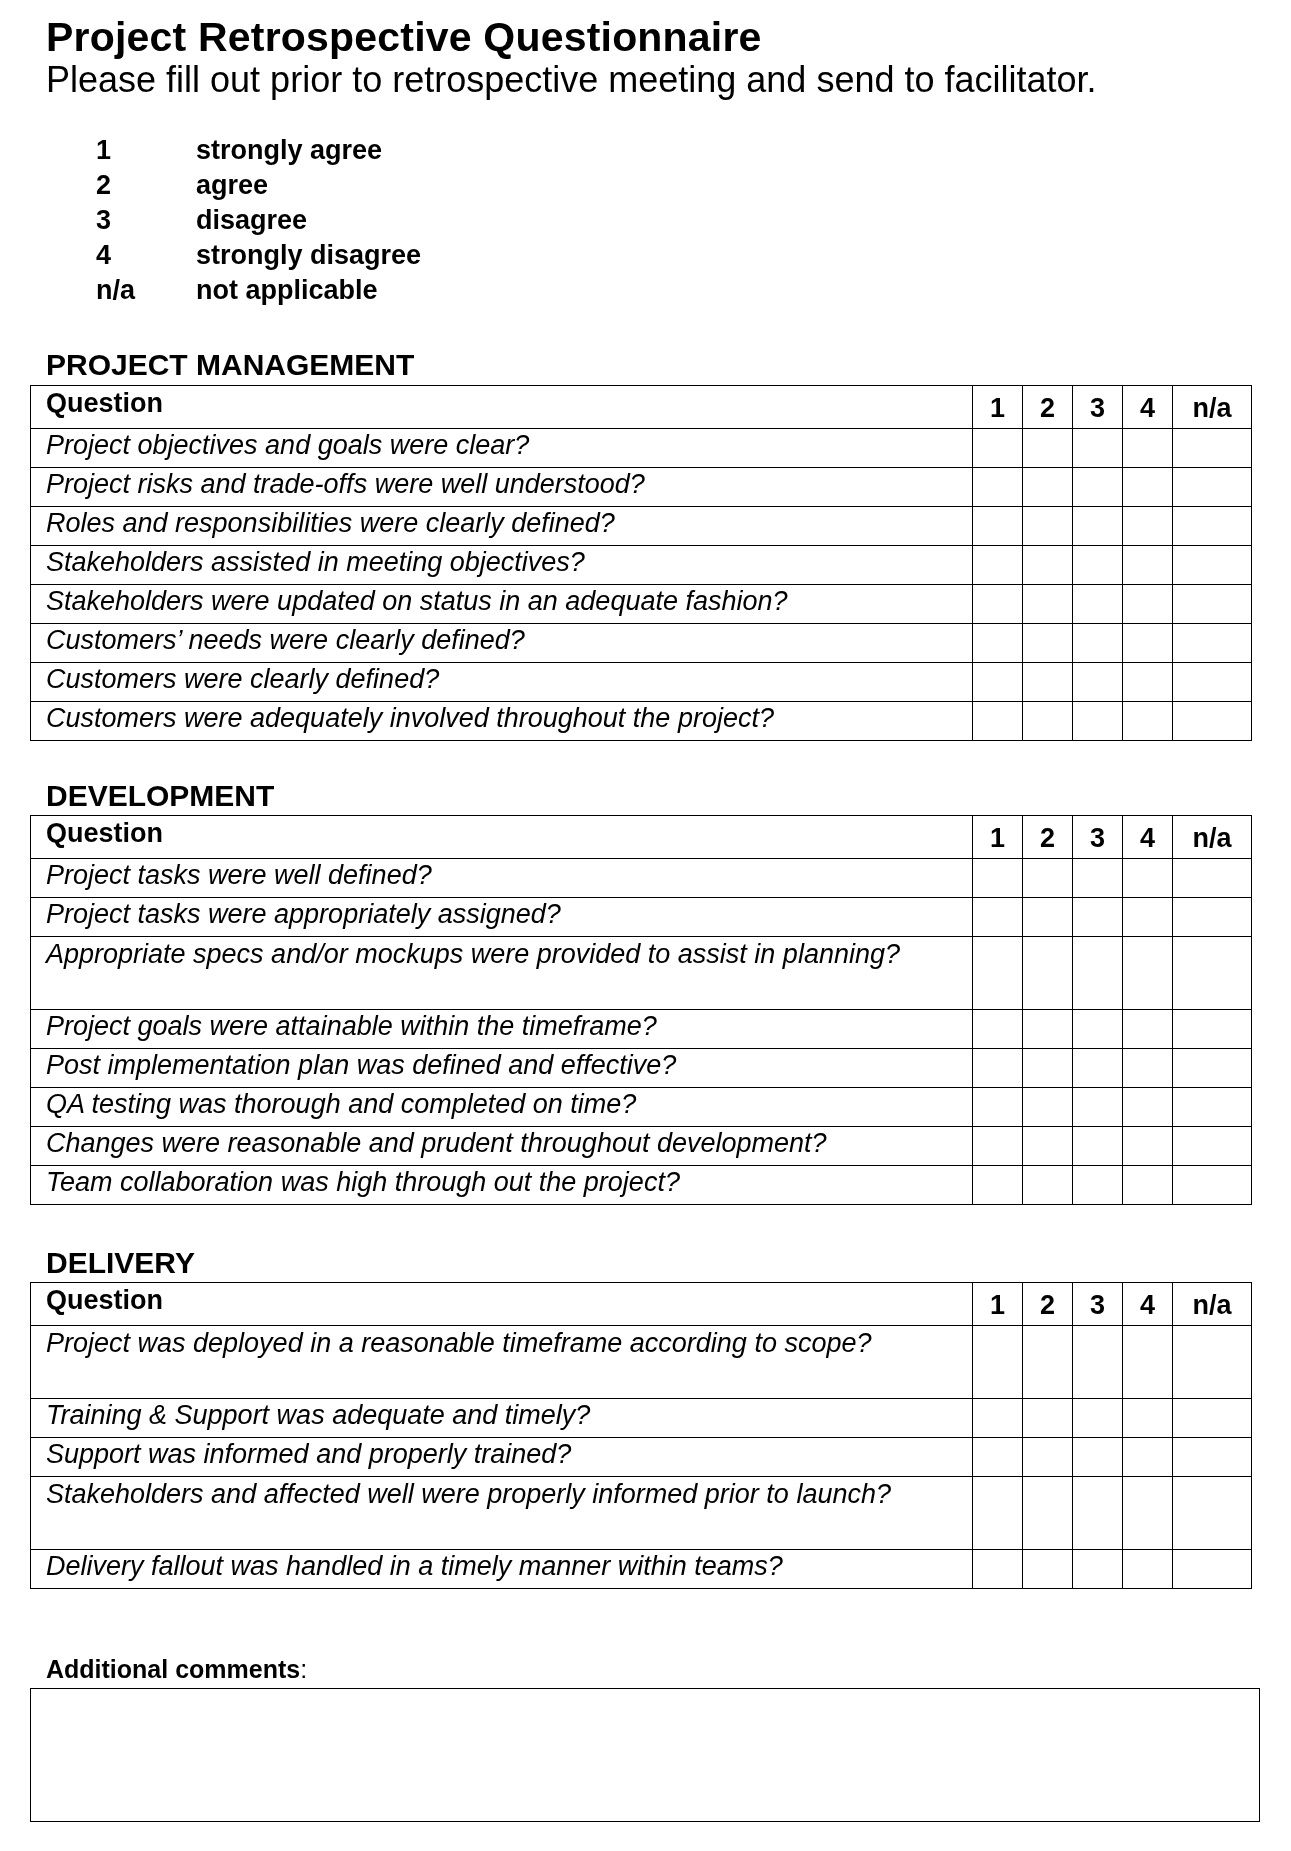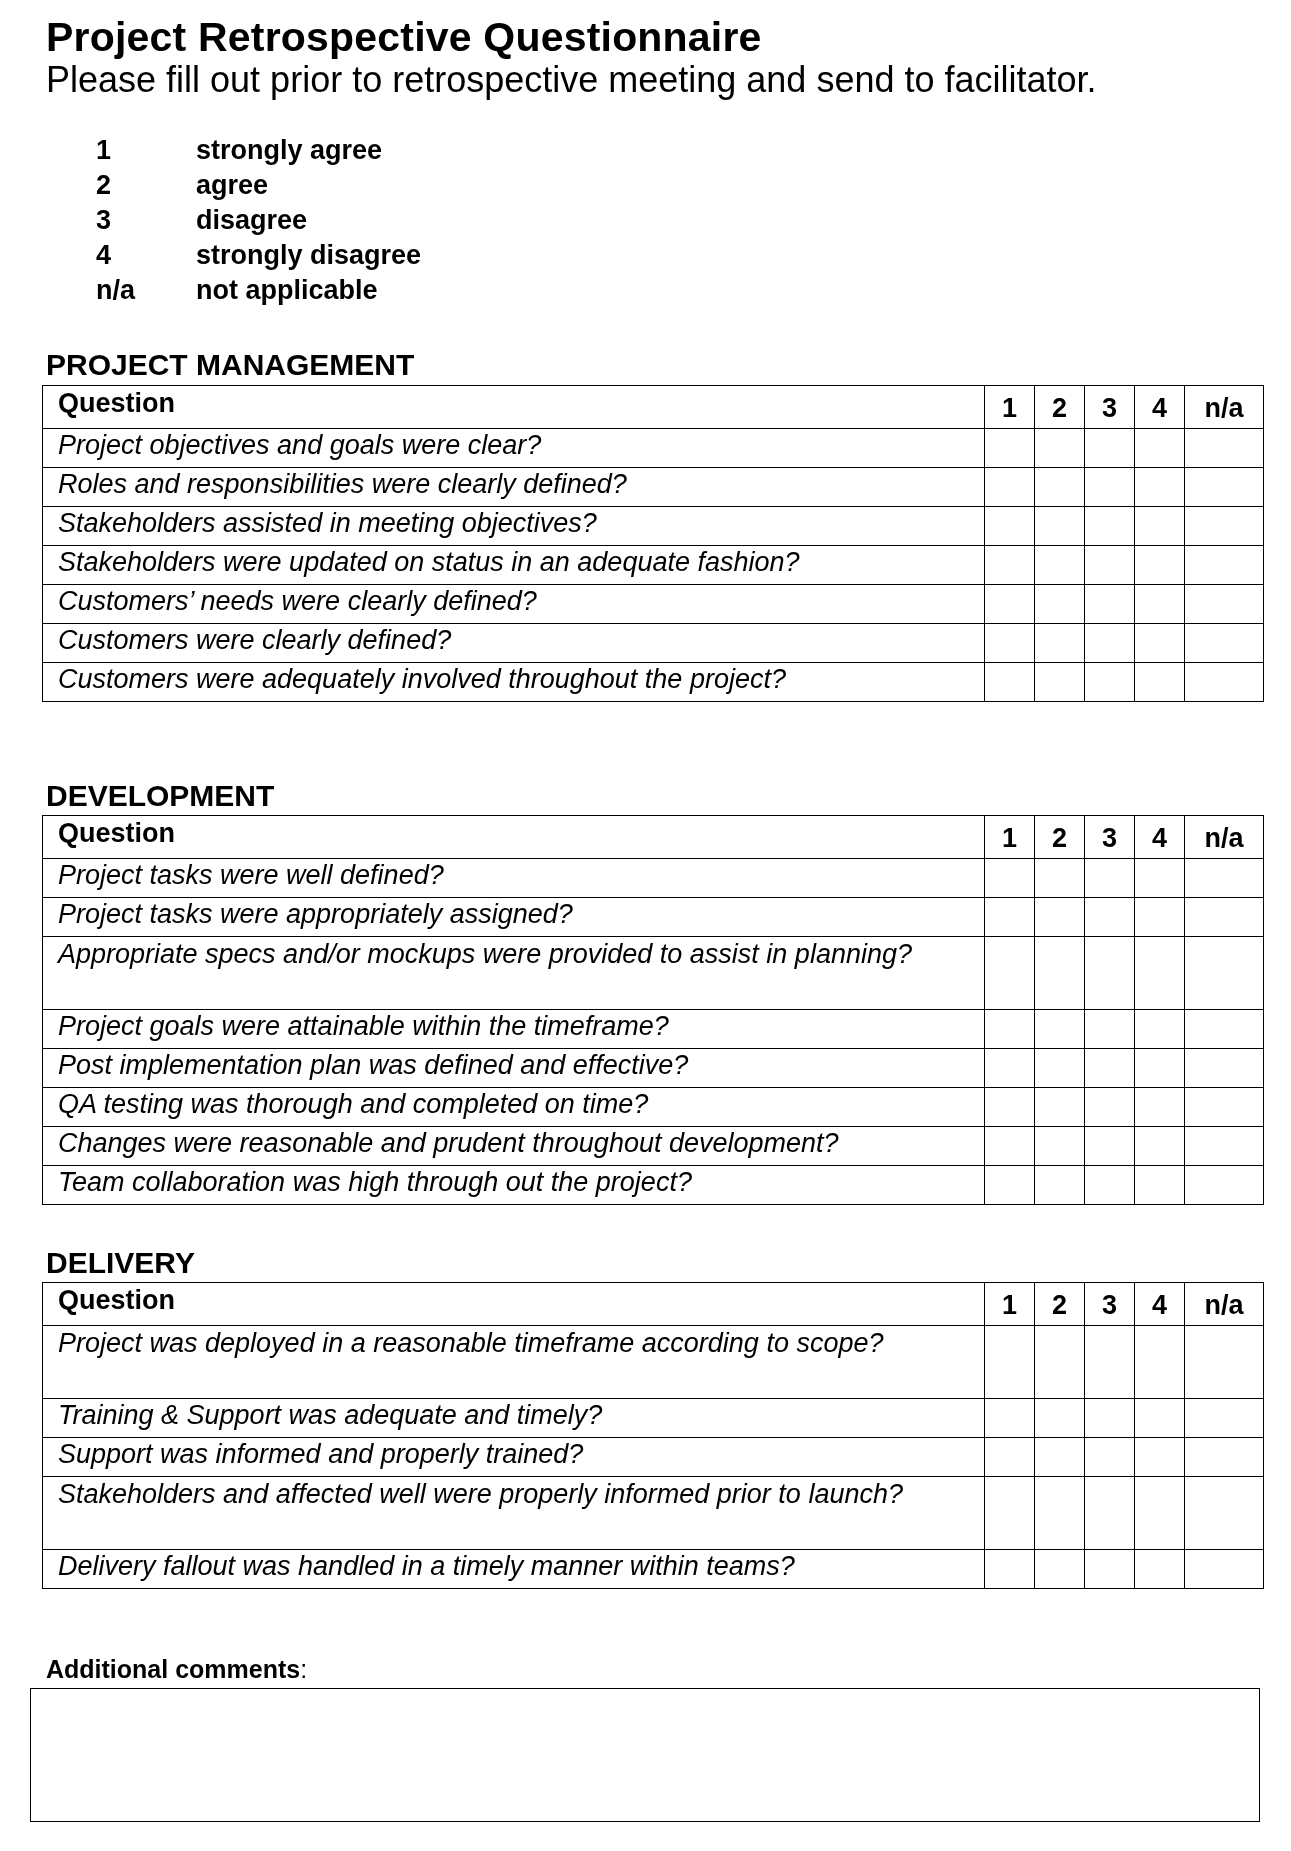--- a/index.html
+++ b/index.html
@@ -8,21 +8,21 @@
     font-family:"Liberation Sans", sans-serif; color:#000;
   }
   .abs { position:absolute; }
   .title { left:46px; top:13px; font-size:41px; font-weight:bold; line-height:48px; white-space:nowrap; letter-spacing:0.2px; }
   .subtitle { left:46px; top:64px; font-size:36px; line-height:32px; white-space:nowrap; }
   .legend { left:96px; top:133px; }
   .legend-row { display:flex; height:35px; line-height:35px; font-size:27px; font-weight:bold; }
   .legend-code { width:100px; }
   .section-heading { left:46px; font-size:30px; font-weight:bold; line-height:34px; white-space:nowrap; }
   table.q {
-    position:absolute; left:42px; width:1221px; border-collapse:collapse; table-layout:fixed;
+    position:absolute; left:30px; width:1221px; border-collapse:collapse; table-layout:fixed;
     font-size:27px;
   }
   table.q td, table.q th {
     border:1.5px solid #000; padding:0; vertical-align:top;
   }
   table.q th { font-weight:bold; text-align:center; height:38px; line-height:38px; }
   table.q th.qh { text-align:left; padding-left:15px; line-height:34px; vertical-align:top; }
   table.q th.num { vertical-align:middle; line-height:40px; padding-top:2px; }
   table.q td.qt { padding-left:15px; line-height:32px; height:38px;font-style:italic; }
   table.q tr.tall td.qt { height:70px; line-height:31px; padding-top:2px; }
@@ -85,20 +85,28 @@
   <tbody>
       <tr>
         <td class="qt">Project objectives and goals were clear?</td>
         <td></td>
         <td></td>
         <td></td>
         <td></td>
         <td></td>
       </tr>
       <tr>
+        <td class="qt">Project risks and trade-offs were well understood?</td>
+        <td></td>
+        <td></td>
+        <td></td>
+        <td></td>
+        <td></td>
+      </tr>
+      <tr>
         <td class="qt">Roles and responsibilities were clearly defined?</td>
         <td></td>
         <td></td>
         <td></td>
         <td></td>
         <td></td>
       </tr>
       <tr>
         <td class="qt">Stakeholders assisted in meeting objectives?</td>
         <td></td>

